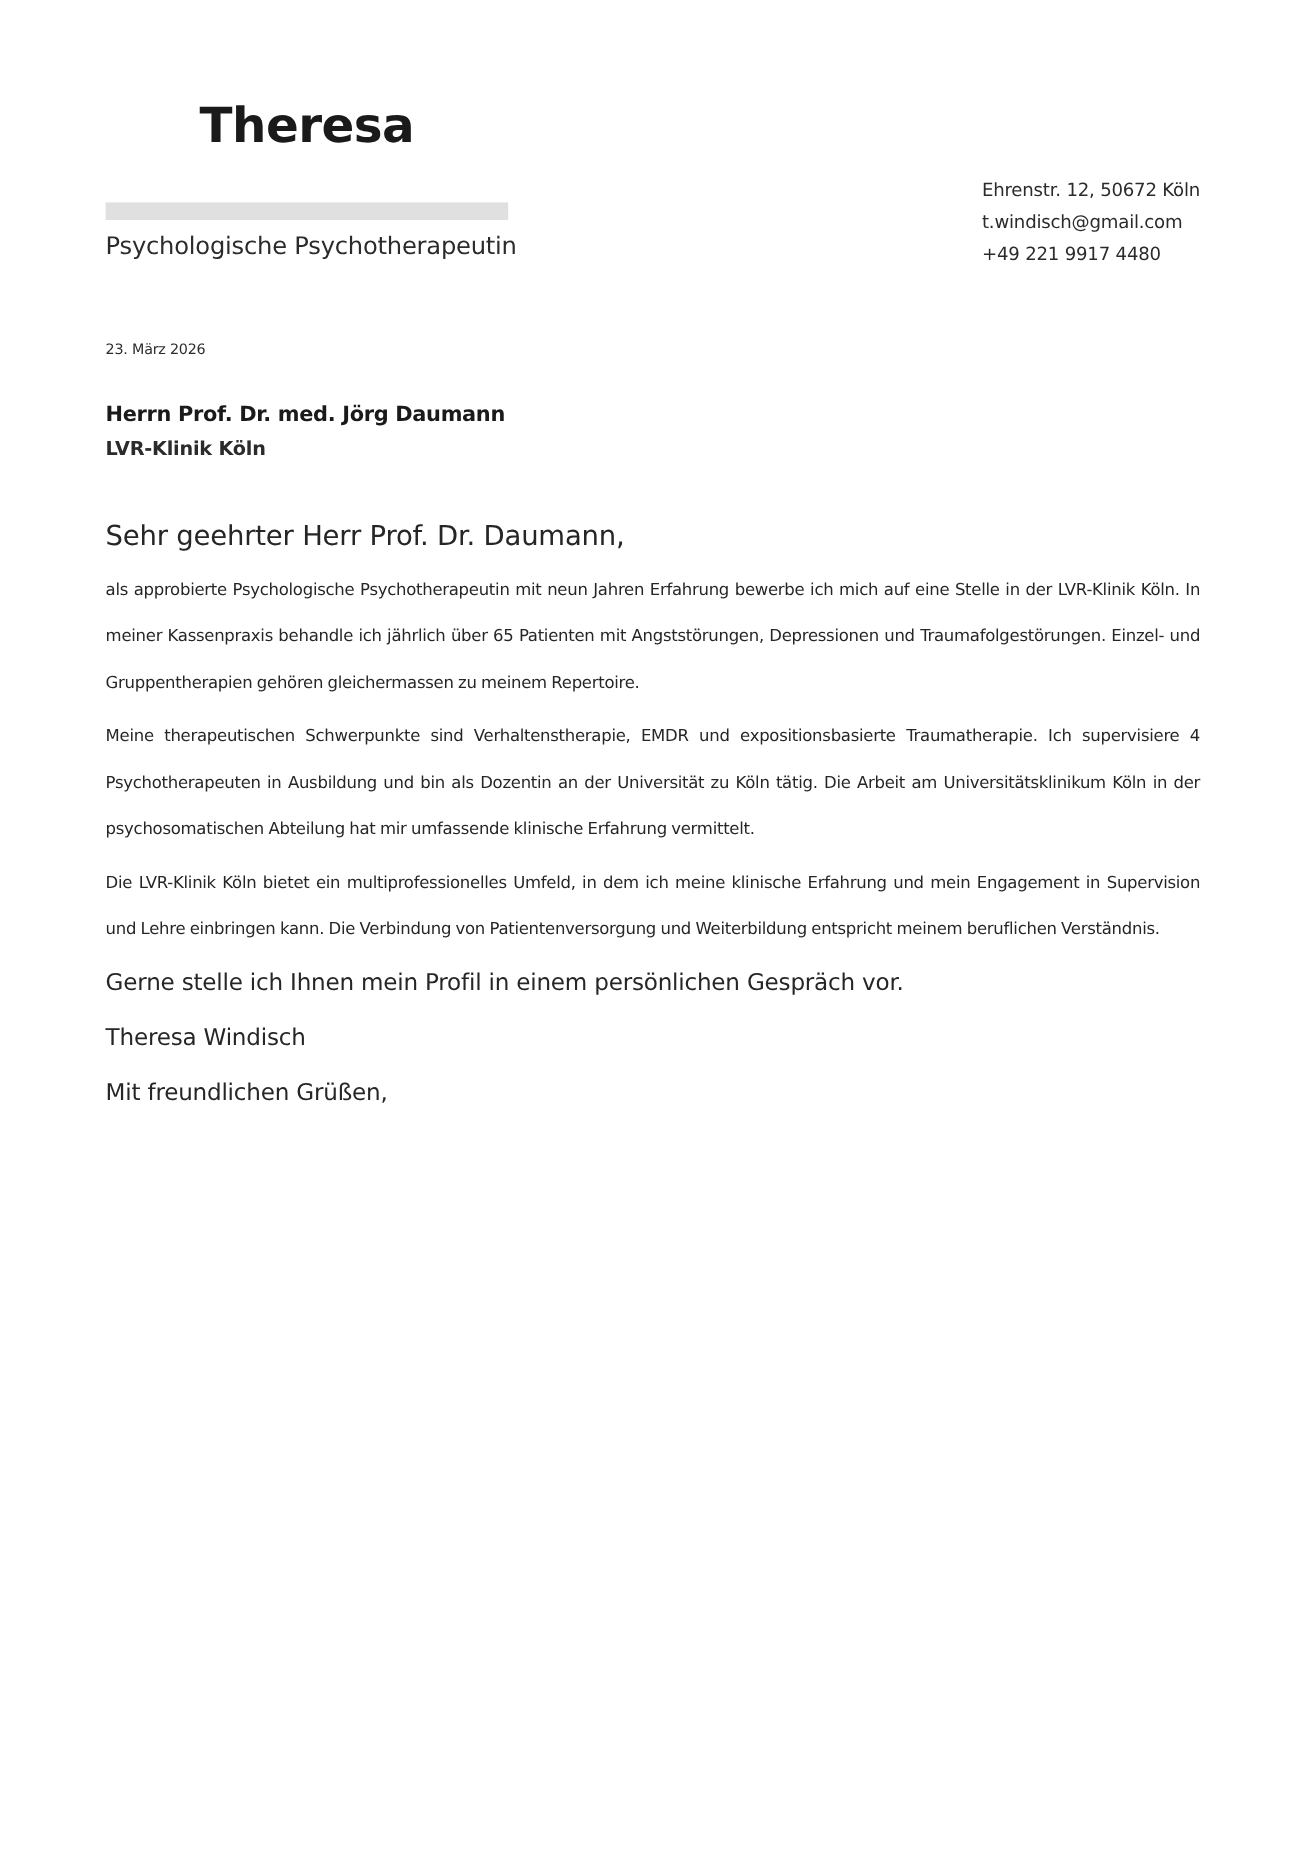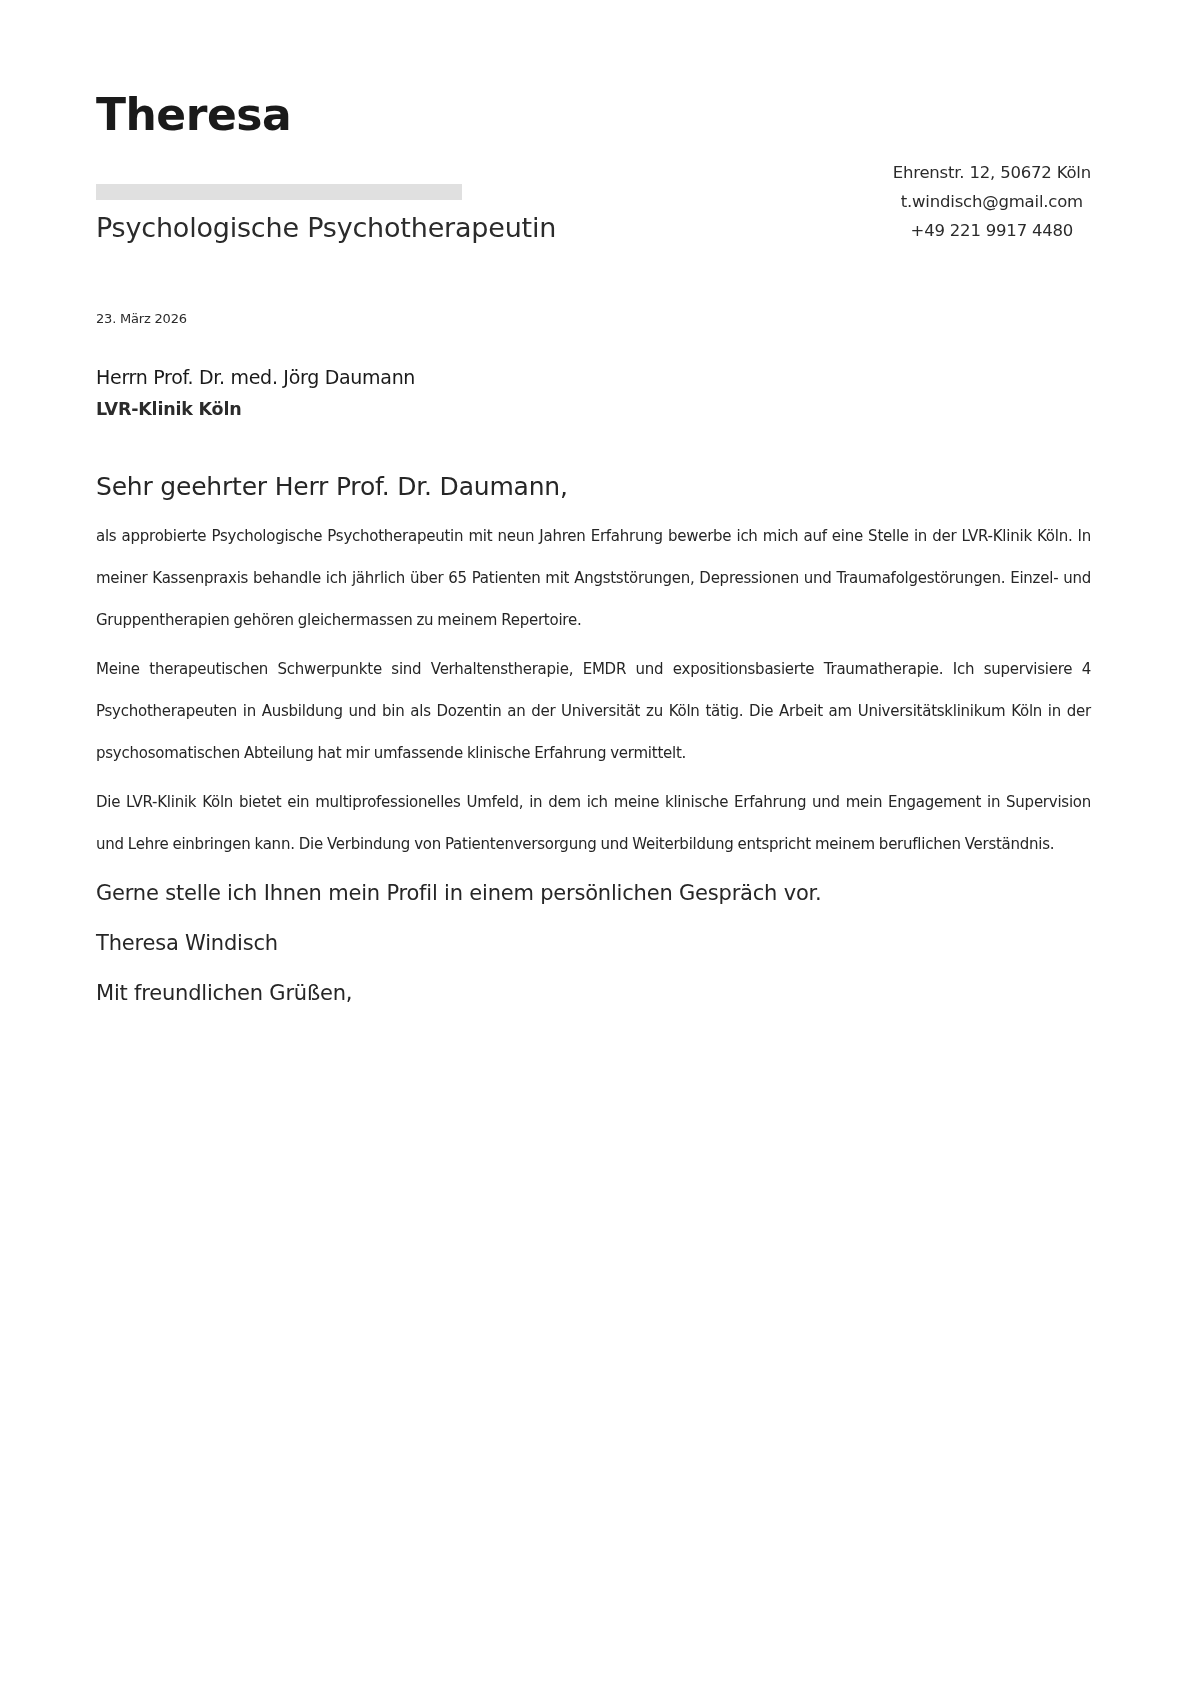--- a/index.html
+++ b/index.html
@@ -8,39 +8,39 @@
       font-family: "DejaVu Sans", "Liberation Sans", sans-serif;
       color: #262626;
     }
     .page { position: absolute; left: 96px; top: 0; width: 995px; }
 
     .header { position: relative; height: 260px; }
     .name-block { position: absolute; left: 0; top: 84px; width: 366px; }
     .name-line {
       font-weight: bold; font-size: 44px; line-height: 62px;
       color: #1a1a1a; letter-spacing: -0.5px; position: relative; z-index: 2;
-      margin: 0; white-space: nowrap;
+      margin: 0; white-space: nowrap; text-align: center;
     }
     .name-highlight {
       position: absolute; left: 0; top: 100px; width: 366px; height: 16px;
       background: #e0e0e0; z-index: 1;
     }
     .job-title {
-      position: absolute; left: 0; top: 212px; font-size: 27px;
+      position: absolute; left: 0; top: 212px; font-size: 22px;
       color: #2b2b2b; white-space: nowrap; letter-spacing: -0.2px;
     }
     .contact {
-      position: absolute; right: 0; top: 158px; text-align: center;
+      position: absolute; right: 0; top: 158px; text-align: left;
       font-size: 16.5px; line-height: 29px; color: #2b2b2b; letter-spacing: -0.2px;
     }
     .contact div { white-space: nowrap; }
 
     .date { position: absolute; left: 0; top: 311px; font-size: 13px; color: #2b2b2b; letter-spacing: -0.2px; }
     .recipient { position: absolute; left: 0; top: 362px; }
-    .recipient-name { font-weight: normal; font-size: 19px; color: #1a1a1a; line-height: 30px; letter-spacing: -0.3px; white-space: nowrap; }
+    .recipient-name { font-weight: bold; font-size: 19px; color: #1a1a1a; line-height: 30px; letter-spacing: -0.3px; white-space: nowrap; }
     .recipient-org { font-size: 17.5px; color: #2b2b2b; line-height: 34px; letter-spacing: -0.2px; font-weight: bold; }
 
     .body { position: absolute; left: 0; top: 466px; width: 995px; }
     .salutation { font-size: 25px; line-height: 42px; margin: 0 0 7px 0; letter-spacing: -0.2px; }
     .para {
       font-size: 15px; line-height: 42px; margin: 0 0 7px 0;
       text-align: justify; letter-spacing: -0.25px; word-spacing: -0.5px;
     }
     .closing { font-size: 21px; line-height: 42px; margin: 0 0 8px 0; letter-spacing: -0.2px; }
   </style>

